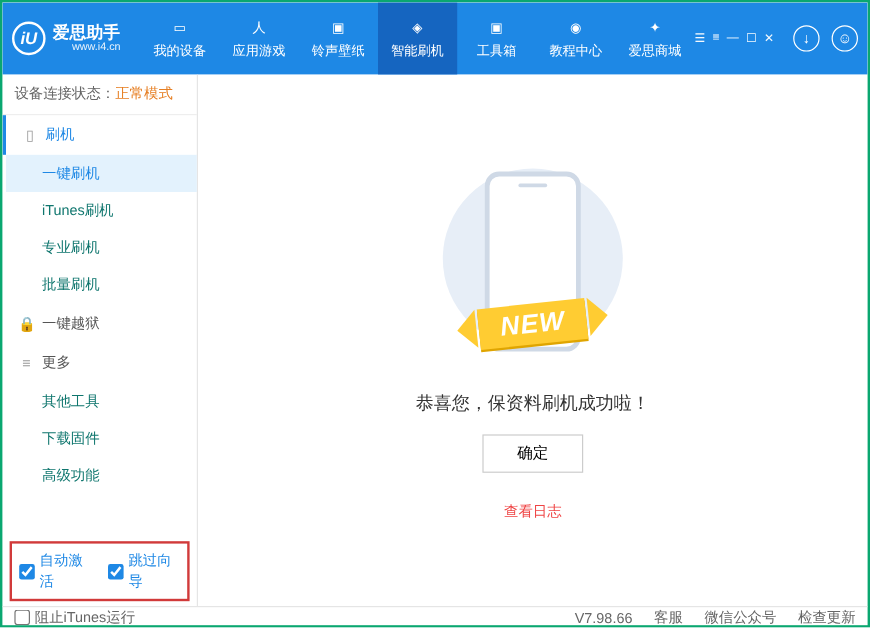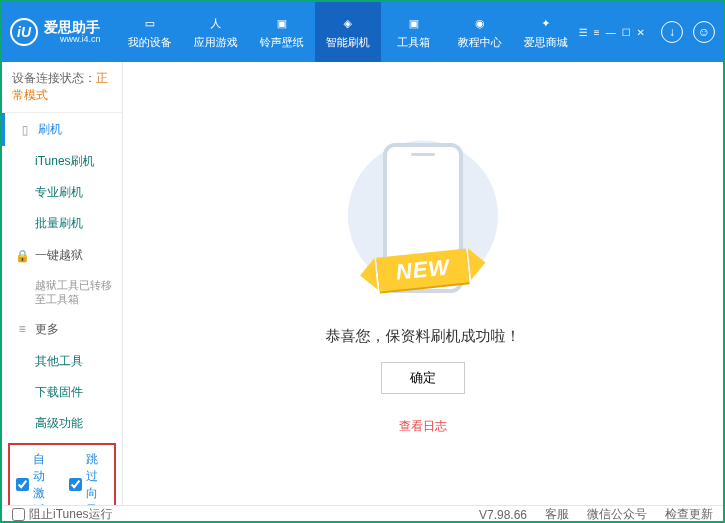--- a/index.html
+++ b/index.html
@@ -15,21 +15,21 @@
 .topnav { display: flex; flex: 1; height: 100%; }
 .topnav .item { width: 66px; display: flex; flex-direction: column; align-items: center; justify-content: center; gap: 2px; font-size: 11px; cursor: pointer; }
 .topnav .item.active { background: #1565c0; }
 .topnav .icon { width: 18px; height: 18px; display: flex; align-items: center; justify-content: center; }
 
 .win-controls { display: flex; align-items: center; gap: 10px; margin-left: auto; }
 .win-mini { display: flex; gap: 6px; font-size: 10px; opacity: 0.95; margin-right: 6px; }
 .win-controls .circle { width: 22px; height: 22px; border: 1px solid #fff; border-radius: 50%; display: flex; align-items: center; justify-content: center; font-size: 12px; }
 
 .body { flex: 1; display: flex; overflow: hidden; }
-.sidebar { width: 121px; border-right: 1px solid #e5e5e5; display: flex; flex-direction: column; font-size: 12px; }
+.sidebar { width: 163px; border-right: 1px solid #e5e5e5; display: flex; flex-direction: column; font-size: 12px; }
 .conn-state { padding: 8px 10px; border-bottom: 1px solid #eee; color: #666; }
 .conn-state .val { color: #e67e22; }
 
 .sb-section { border-left: 3px solid transparent; }
 .sb-head { display: flex; align-items: center; gap: 6px; padding: 8px 10px; color: #555; cursor: pointer; }
 .sb-head .glyph { width:14px; text-align:center; color:#999; }
 .sb-head.primary { color: #1e88e5; border-left: 3px solid #1e88e5; margin-left: -3px; padding-left: 13px;}
 .sb-list .li { padding: 7px 10px 7px 30px; color: #0f766e; cursor: pointer; }
 .sb-list .li.active { background: #e3f2fd; color: #1e88e5; }
 .sb-list .note { padding: 6px 10px 6px 30px; color: #999; font-size: 11px; line-height: 1.3; }
@@ -119,34 +119,32 @@
       <div class="conn-state">
         <span>设备连接状态：</span><span class="val">正常模式</span>
       </div>
 
       <div class="sb-section">
         <div class="sb-head primary">
           <span class="glyph">▯</span>
           <span>刷机</span>
         </div>
         <div class="sb-list">
+          <div class="li active">一键刷机</div>
           <div class="li">iTunes刷机</div>
           <div class="li">专业刷机</div>
           <div class="li">批量刷机</div>
         </div>
       </div>
 
       <div class="sb-section">
         <div class="sb-head">
           <span class="glyph">🔒</span>
           <span>一键越狱</span>
         </div>
-        <div class="sb-list">
-            <div class="note">越狱工具已转移至工具箱</div>
-          </div>
       </div>
 
       <div class="sb-section">
         <div class="sb-head">
           <span class="glyph">≡</span>
           <span>更多</span>
         </div>
         <div class="sb-list">
           <div class="li">其他工具</div>
           <div class="li">下载固件</div>

